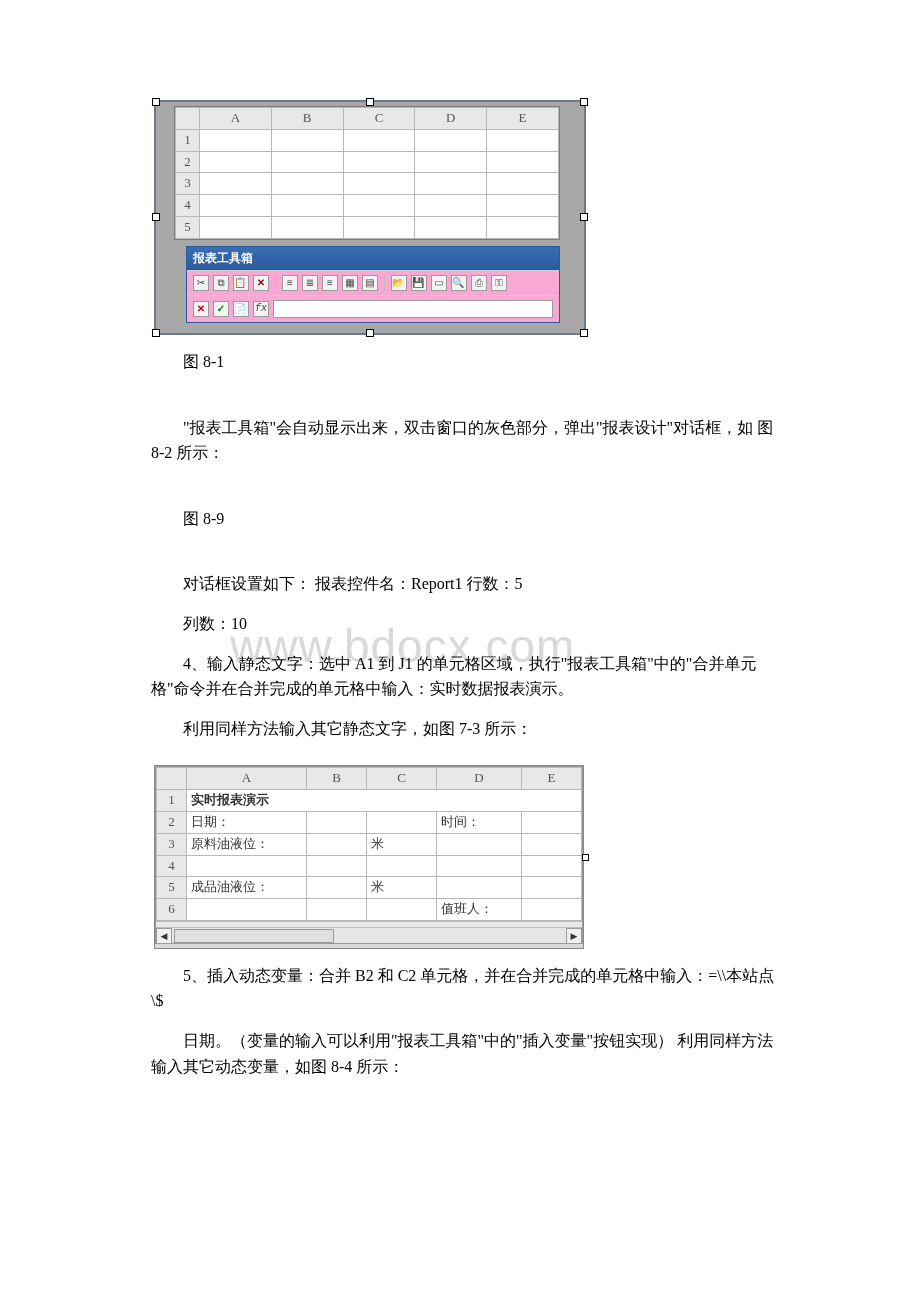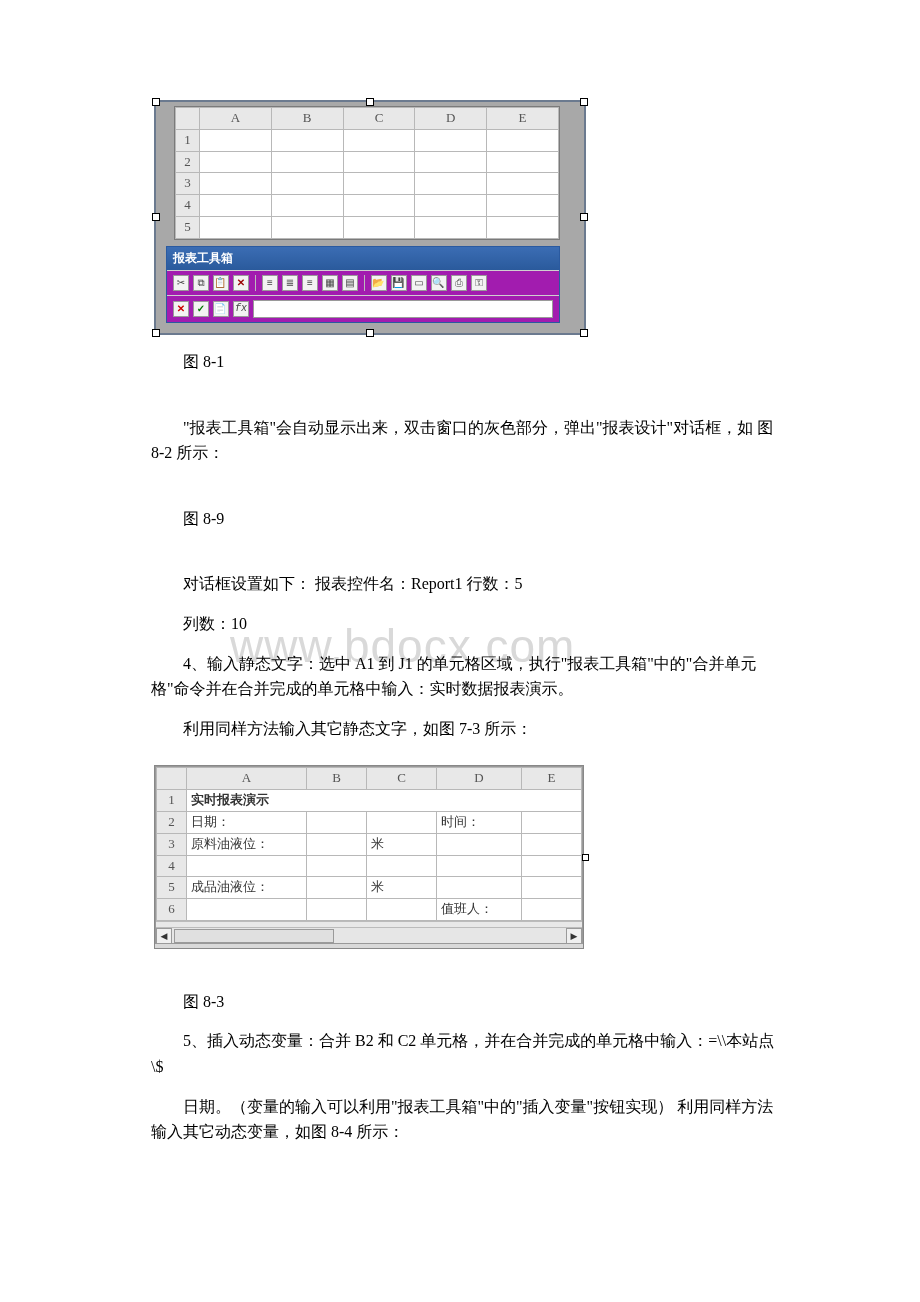--- a/index.html
+++ b/index.html
@@ -74,23 +74,23 @@
     }
     .grid81 .rowhdr {
       background: #e8e8e8;
       color: #555;
       width: 24px;
       font-family: "Times New Roman", serif;
     }
     .grid81 .corner { background:#e8e8e8; width:24px; }
 
     .toolbox {
-      margin: 6px 24px 10px 10px;
+      margin: 6px 24px 10px 30px;
       border: 1px solid #2a5aa0;
-      background: #a21caf;
+      background: #f9a8d4;
       font-size: 12px;
     }
     .toolbox .titlebar {
       background: linear-gradient(#3b6db4,#2a5a9c);
       color: #fff;
       padding: 2px 6px;
       font-weight: bold;
       font-size: 12px;
     }
     .toolbox .row {
@@ -356,18 +356,17 @@
           </table>
         <div style="height:6px;background:#e8e8e8;border-top:1px solid #bbb"></div>
         <div class="scrollbar">
           <div class="sb-btn sb-left">◀</div>
           <div class="sb-thumb"></div>
           <div class="sb-btn sb-right">▶</div>
         </div>
       </div>
     </div>
 
-    <p style="margin-top:40px">图 8-3</p>
     <p>5、插入动态变量：合并 B2 和 C2 单元格，并在合并完成的单元格中输入：=\\本站点\$</p>
     <p>日期。（变量的输入可以利用"报表工具箱"中的"插入变量"按钮实现） 利用同样方法输入其它动态变量，如图 8-4 所示：</p>
 
   </div>
 </div>
 
 </body></html>

